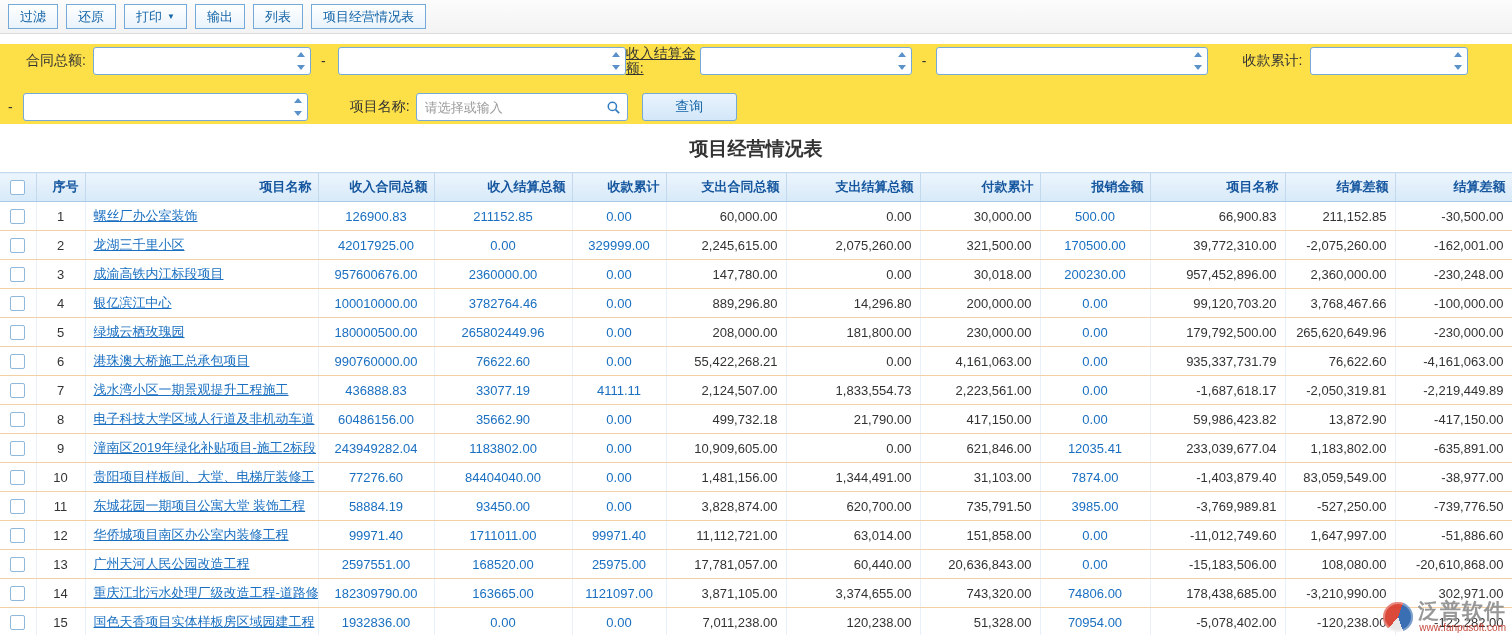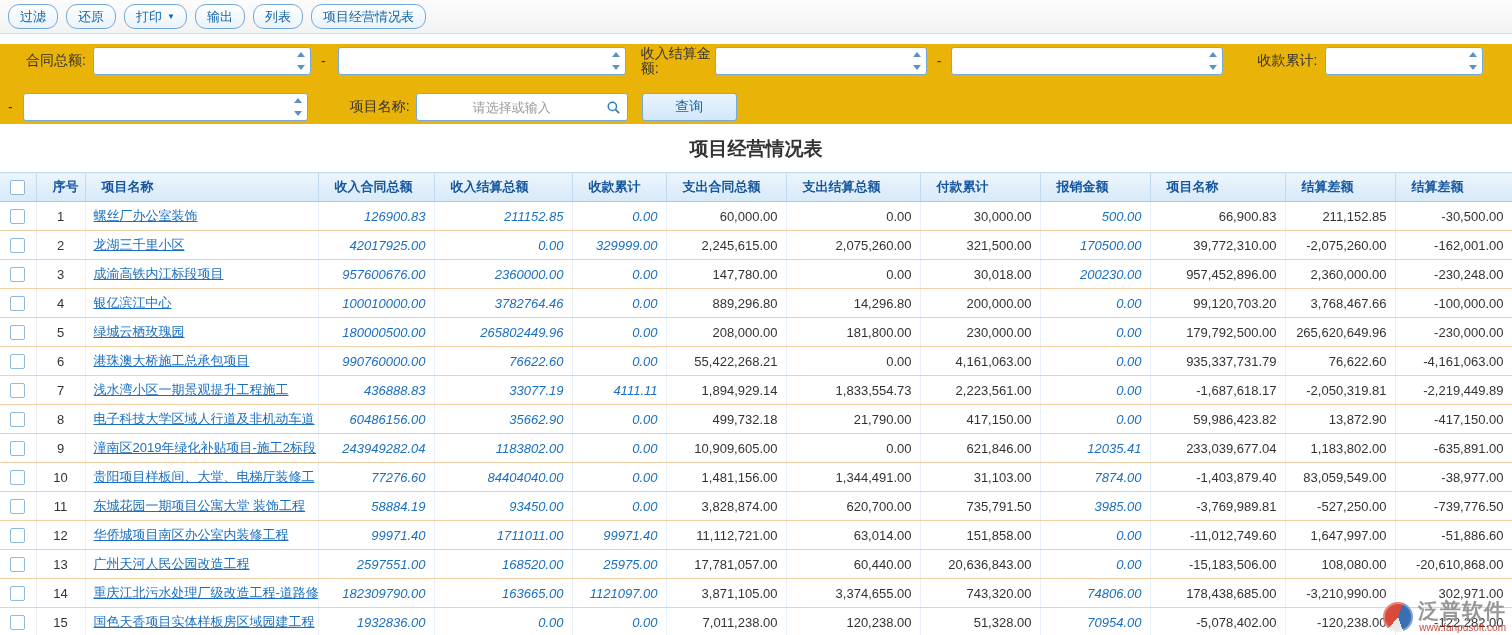--- a/index.html
+++ b/index.html
@@ -8,34 +8,34 @@
     background:#fff;font-family:"Liberation Sans","DejaVu Sans",sans-serif;
     -webkit-font-smoothing:antialiased;
   }
   
   .toolbar{
     height:33px;display:flex;align-items:center;gap:8px;padding:0 8px;
     background:linear-gradient(#fcfcfc,#f3f3f3);border-bottom:1px solid #dcdcdc;
   }
   .tbtn{
     display:inline-flex;align-items:center;gap:5px;height:25px;padding:0 11px;
-    border:1px solid var(--control-border,#74a9d8);border-radius:11px;
+    border:1px solid var(--control-border,#74a9d8);border-radius:0;
     background:linear-gradient(#ffffff,#e9f3fc);
     color:var(--accent-blue,#1565a7);font-size:13px;cursor:pointer;
     font-family:inherit;white-space:nowrap;
   }
   .tbtn .caret{font-size:8px;line-height:1;color:var(--accent-blue,#1565a7);}
   
-  .filter-area{padding:0;background:#eab308;}
+  .filter-area{padding:0;background:#fde047;}
   .frow{display:flex;align-items:center;}
   .frow1{margin-top:10px;height:34px;}
   .frow2{margin-top:12px;height:34px;}
   .flabel{font-size:14px;color:var(--text-dark,#333);white-space:nowrap;}
   .lbl-contract{width:86px;text-align:right;padding-right:7px;}
-  .lbl-settle{width:70px;margin-left:15px;line-height:15px;font-size:14px;white-space:normal;}
+  .lbl-settle{width:70px;margin-left:0;line-height:15px;font-size:14px;white-space:normal;text-decoration:underline;}
   .lbl-collection{width:78px;text-align:right;margin-left:16px;padding-right:8px;}
   .lbl-project{width:70px;text-align:right;margin-left:32px;padding-right:6px;}
   .dash{color:#333;font-size:14px;margin:0 10px;}
   .dash-first{margin-left:8px;}
   .spin{
     position:relative;height:28px;border:1px solid var(--control-border,#74a9d8);
     border-radius:3px;background:#fff;display:flex;box-sizing:border-box;
   }
   .spin input{
     flex:1;min-width:0;border:none;outline:none;background:transparent;
@@ -46,56 +46,56 @@
   .spin-up::after{content:"";border:4px solid transparent;border-bottom:5px solid #5a91c9;margin-top:-5px;}
   .spin-down::after{content:"";border:4px solid transparent;border-top:5px solid #5a91c9;margin-bottom:-5px;}
   .sw-218{width:218px;} .sw-288{width:288px;margin-left:2px;} .sw-212{width:212px;margin-left:4px;}
   .sw-272{width:272px;} .sw-158{width:158px;} .sw-285{width:285px;}
   .search-wrap{
     position:relative;width:212px;height:28px;border:1px solid var(--control-border,#74a9d8);
     border-radius:3px;background:#fff;box-sizing:border-box;
   }
   .search-wrap input{
     width:100%;height:100%;border:none;outline:none;background:transparent;box-sizing:border-box;
-    padding:0 28px 0 8px;font-size:13px;font-family:inherit;color:#333;text-align:center;
+    padding:0 28px 0 8px;font-size:13px;font-family:inherit;color:#333;
   }
   .search-wrap input::placeholder{color:#9b9b9b;}
   .search-icon{position:absolute;right:6px;top:6px;width:15px;height:15px;}
   .qbtn{
     width:95px;height:28px;margin-left:14px;border:1px solid var(--control-border,#74a9d8);
     border-radius:3px;background:linear-gradient(#e9f3fd,#d3e7f9);
     color:var(--accent-blue,#1565a7);font-size:14px;cursor:pointer;font-family:inherit;
   }
   
   .page-title{
     text-align:center;margin-top:12px;margin-bottom:10px;height:26px;line-height:26px;
     font-size:19px;font-weight:bold;color:#333;
   }
   
   table.report{width:1512px;table-layout:fixed;border-collapse:collapse;font-size:13px;border-top:1px solid #c3d9ee;}
   .w-cb{width:36px;} .w-seq{width:49px;} .w-name{width:233px;}
   .w-c3{width:116px;} .w-c4{width:138px;} .w-c5{width:94px;} .w-c6{width:120px;}
   .w-c7{width:134px;} .w-c8{width:120px;} .w-c9{width:110px;} .w-c10{width:135px;}
   .w-c11{width:110px;} .w-c12{width:117px;}
   th{
-    height:29px;box-sizing:border-box;padding:0 16px;white-space:nowrap;overflow:hidden;
+    height:29px;box-sizing:border-box;padding:0 6px;white-space:nowrap;overflow:hidden;
     background:linear-gradient(var(--header-bg-top,#ecf5fd),var(--header-bg-bottom,#d7e9f8));
-    color:var(--header-text,#15569e);font-weight:bold;text-align:left;
+    color:var(--header-text,#15569e);font-weight:bold;text-align:right;
     border-right:1px solid #c3d9ee;border-bottom:1px solid #aac9e8;
   }
   td{
     height:29px;box-sizing:border-box;padding:0 8px;white-space:nowrap;overflow:hidden;
     border-right:1px solid var(--col-line,#e8f0f9);
     border-bottom:1px solid var(--row-line,#f3cfa6);
     background:#fff;
   }
   td.cb-col,th.cb-col{text-align:center;padding:0;}
   .t-seq{text-align:center;color:var(--text-dark,#333);}
   .t-name{text-align:left;color:var(--link-blue,#1a6fc0);text-decoration:underline;cursor:pointer;}
-  .t-blue{text-align:right;color:var(--link-blue,#1a6fc0);cursor:pointer;font-style:italic;}
+  .t-blue{text-align:center;color:var(--link-blue,#1a6fc0);cursor:pointer;}
   .t-plain{text-align:right;color:var(--text-dark,#333);}
   .cb{
     display:inline-block;width:13px;height:13px;border:1px solid #8fb8dd;border-radius:2px;
     background:#fff;vertical-align:middle;cursor:pointer;
   }
   
   .watermark{
     position:absolute;right:6px;bottom:2px;display:flex;align-items:center;gap:5px;
     opacity:.92;pointer-events:none;
   }
@@ -314,21 +314,21 @@
         <td class="t-plain">76,622.60</td>
         <td class="t-plain">-4,161,063.00</td>
       </tr>
       <tr>
         <td class="cb-col"><span class="cb"></span></td>
         <td class="t-seq">7</td>
         <td class="t-name">浅水湾小区一期景观提升工程施工</td>
         <td class="t-blue">436888.83</td>
         <td class="t-blue">33077.19</td>
         <td class="t-blue">4111.11</td>
-        <td class="t-plain">1,894,929.14</td>
+        <td class="t-plain">2,124,507.00</td>
         <td class="t-plain">1,833,554.73</td>
         <td class="t-plain">2,223,561.00</td>
         <td class="t-blue">0.00</td>
         <td class="t-plain">-1,687,618.17</td>
         <td class="t-plain">-2,050,319.81</td>
         <td class="t-plain">-2,219,449.89</td>
       </tr>
       <tr>
         <td class="cb-col"><span class="cb"></span></td>
         <td class="t-seq">8</td>

